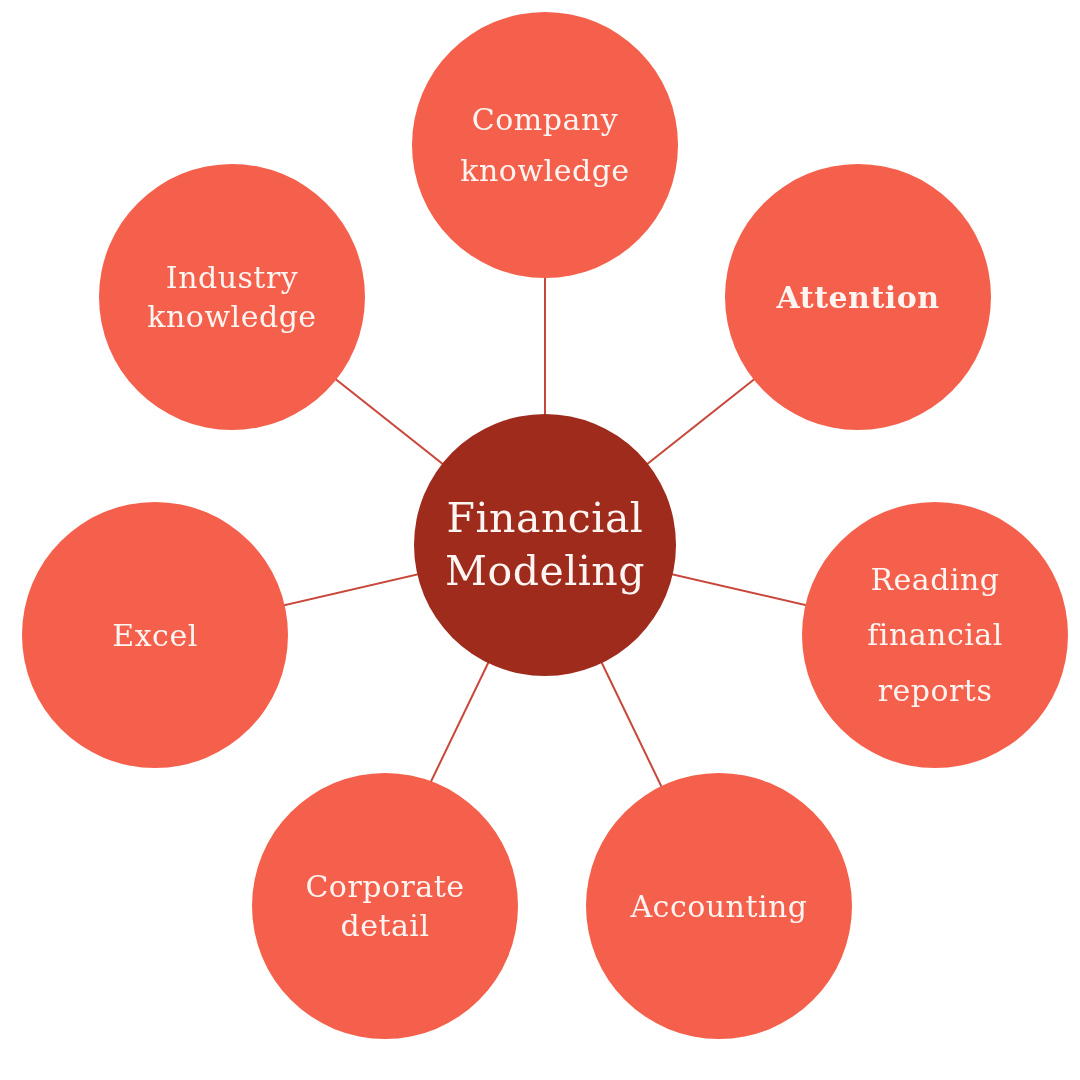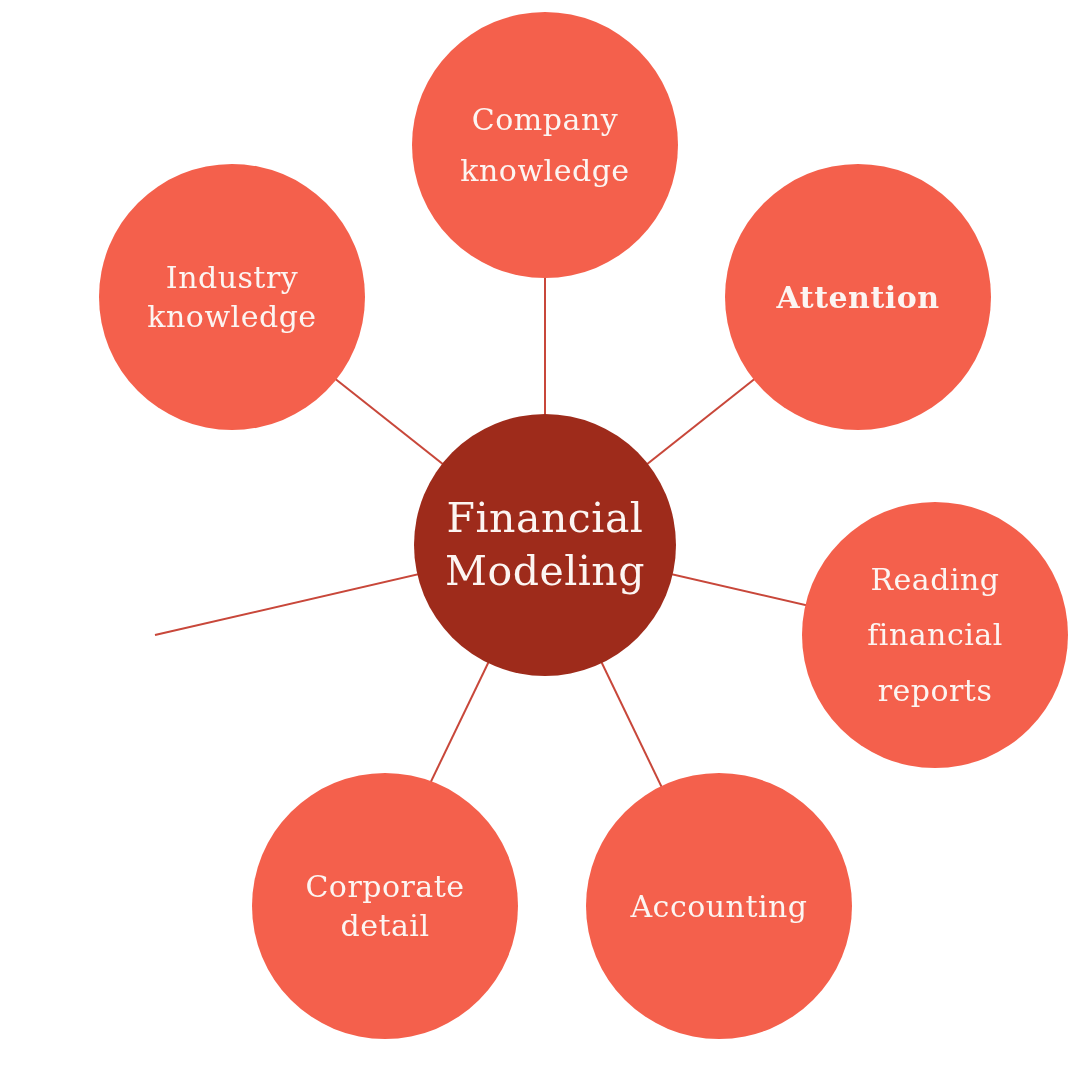--- a/index.html
+++ b/index.html
@@ -98,20 +98,23 @@
     <span class="line">Reading</span>
     <span class="line">financial</span>
     <span class="line">reports</span>
   </div>
 
   <div class="node tight n-corporate">
     <span class="line">Corporate</span>
     <span class="line">detail</span>
   </div>
 
+  <div class="node loose n-excel">
+    <span class="line">Excel</span>
+  </div>
 
   <div class="node tight n-industry">
     <span class="line">Industry</span>
     <span class="line">knowledge</span>
   </div>
 
   <div class="node center">
     <span class="line">Financial</span>
     <span class="line">Modeling</span>
   </div>

